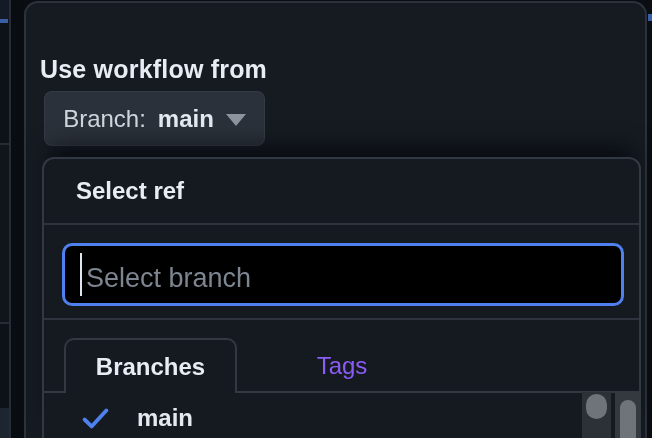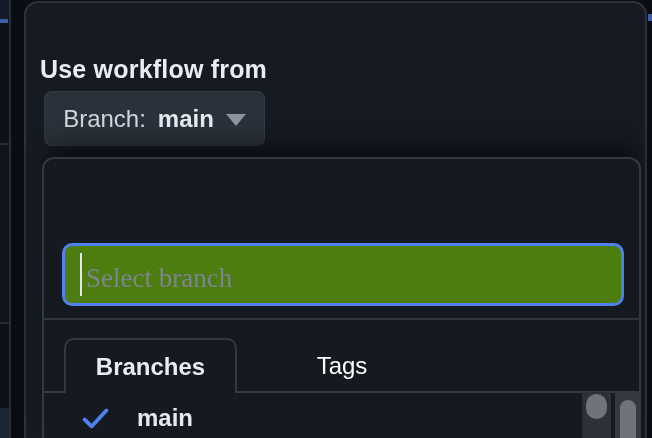--- a/index.html
+++ b/index.html
@@ -65,23 +65,23 @@
   }
   .search-section {
     position:absolute; left:0; top:68px; width:100%; height:93px;
     border-bottom:2px solid #2e343d;
   }
   .search-box {
     position:absolute; left:18px; top:16px; width:562px; height:63px;
   }
   .search-input {
     width:100%; height:100%;
-    background:#4d7c0f; border:3px solid #4e80ee; border-radius:10px;
+    background:#000000; border:3px solid #4e80ee; border-radius:10px;
     padding:8px 16px 0 21px;
-    font-family:Liberation Serif, serif;
+    font-family:Liberation Sans, sans-serif;
     font-size:27px; color:#e7edf3; outline:none;
   }
   .search-input::placeholder { color:#7d8590; opacity:1; }
   .text-caret {
     position:absolute; left:18px; top:10px; width:2px; height:43px;
     background:#dfe6ee; pointer-events:none;
   }
 
   .tabs-section {
     position:absolute; left:0; top:161px; width:100%; height:73px;
@@ -94,21 +94,21 @@
     display:flex; align-items:center; justify-content:center;
     font-size:24px; cursor:pointer;
   }
   .tab-branches {
     left:20px; width:173px;
     background:#151a21;
     border:2px solid #323942; border-bottom:none;
     border-radius:10px 10px 0 0;
     color:#e7edf3; font-weight:bold; z-index:2;
   }
-  .tab-tags { left:233px; width:130px; color:#ffffff;justify-content:center; }
+  .tab-tags { left:233px; width:130px; color:#8b5cf6;justify-content:center; }
 
   .ref-list { position:absolute; left:0; top:234px; width:100%; height:50px; }
   .ref-row {
     position:absolute; left:0; top:0; width:536px; height:50px;
     display:flex; align-items:center; padding-left:38px; gap:28px; cursor:pointer;
   }
   .ref-row .check-icon { width:27px; height:23px; display:block; }
   .ref-row .ref-name { font-size:24px; font-weight:bold; color:#e3e9ef; }
 
   
@@ -151,20 +151,21 @@
     <div class="dialog-title">Use workflow from</div>
 
     <button class="branch-button">
       <span>Branch:</span>
       <span class="branch-name">main</span>
       <span class="caret-down"></span>
     </button>
 
     <div class="ref-panel">
 
+      <div class="ref-header">Select ref</div>
 
       <div class="search-section">
         <div class="search-box">
           <input class="search-input" type="text" placeholder="Select branch" style="">
           <div class="text-caret"></div>
         </div>
       </div>
 
       <div class="tabs-section">
         <div class="tabs-underline"></div>

